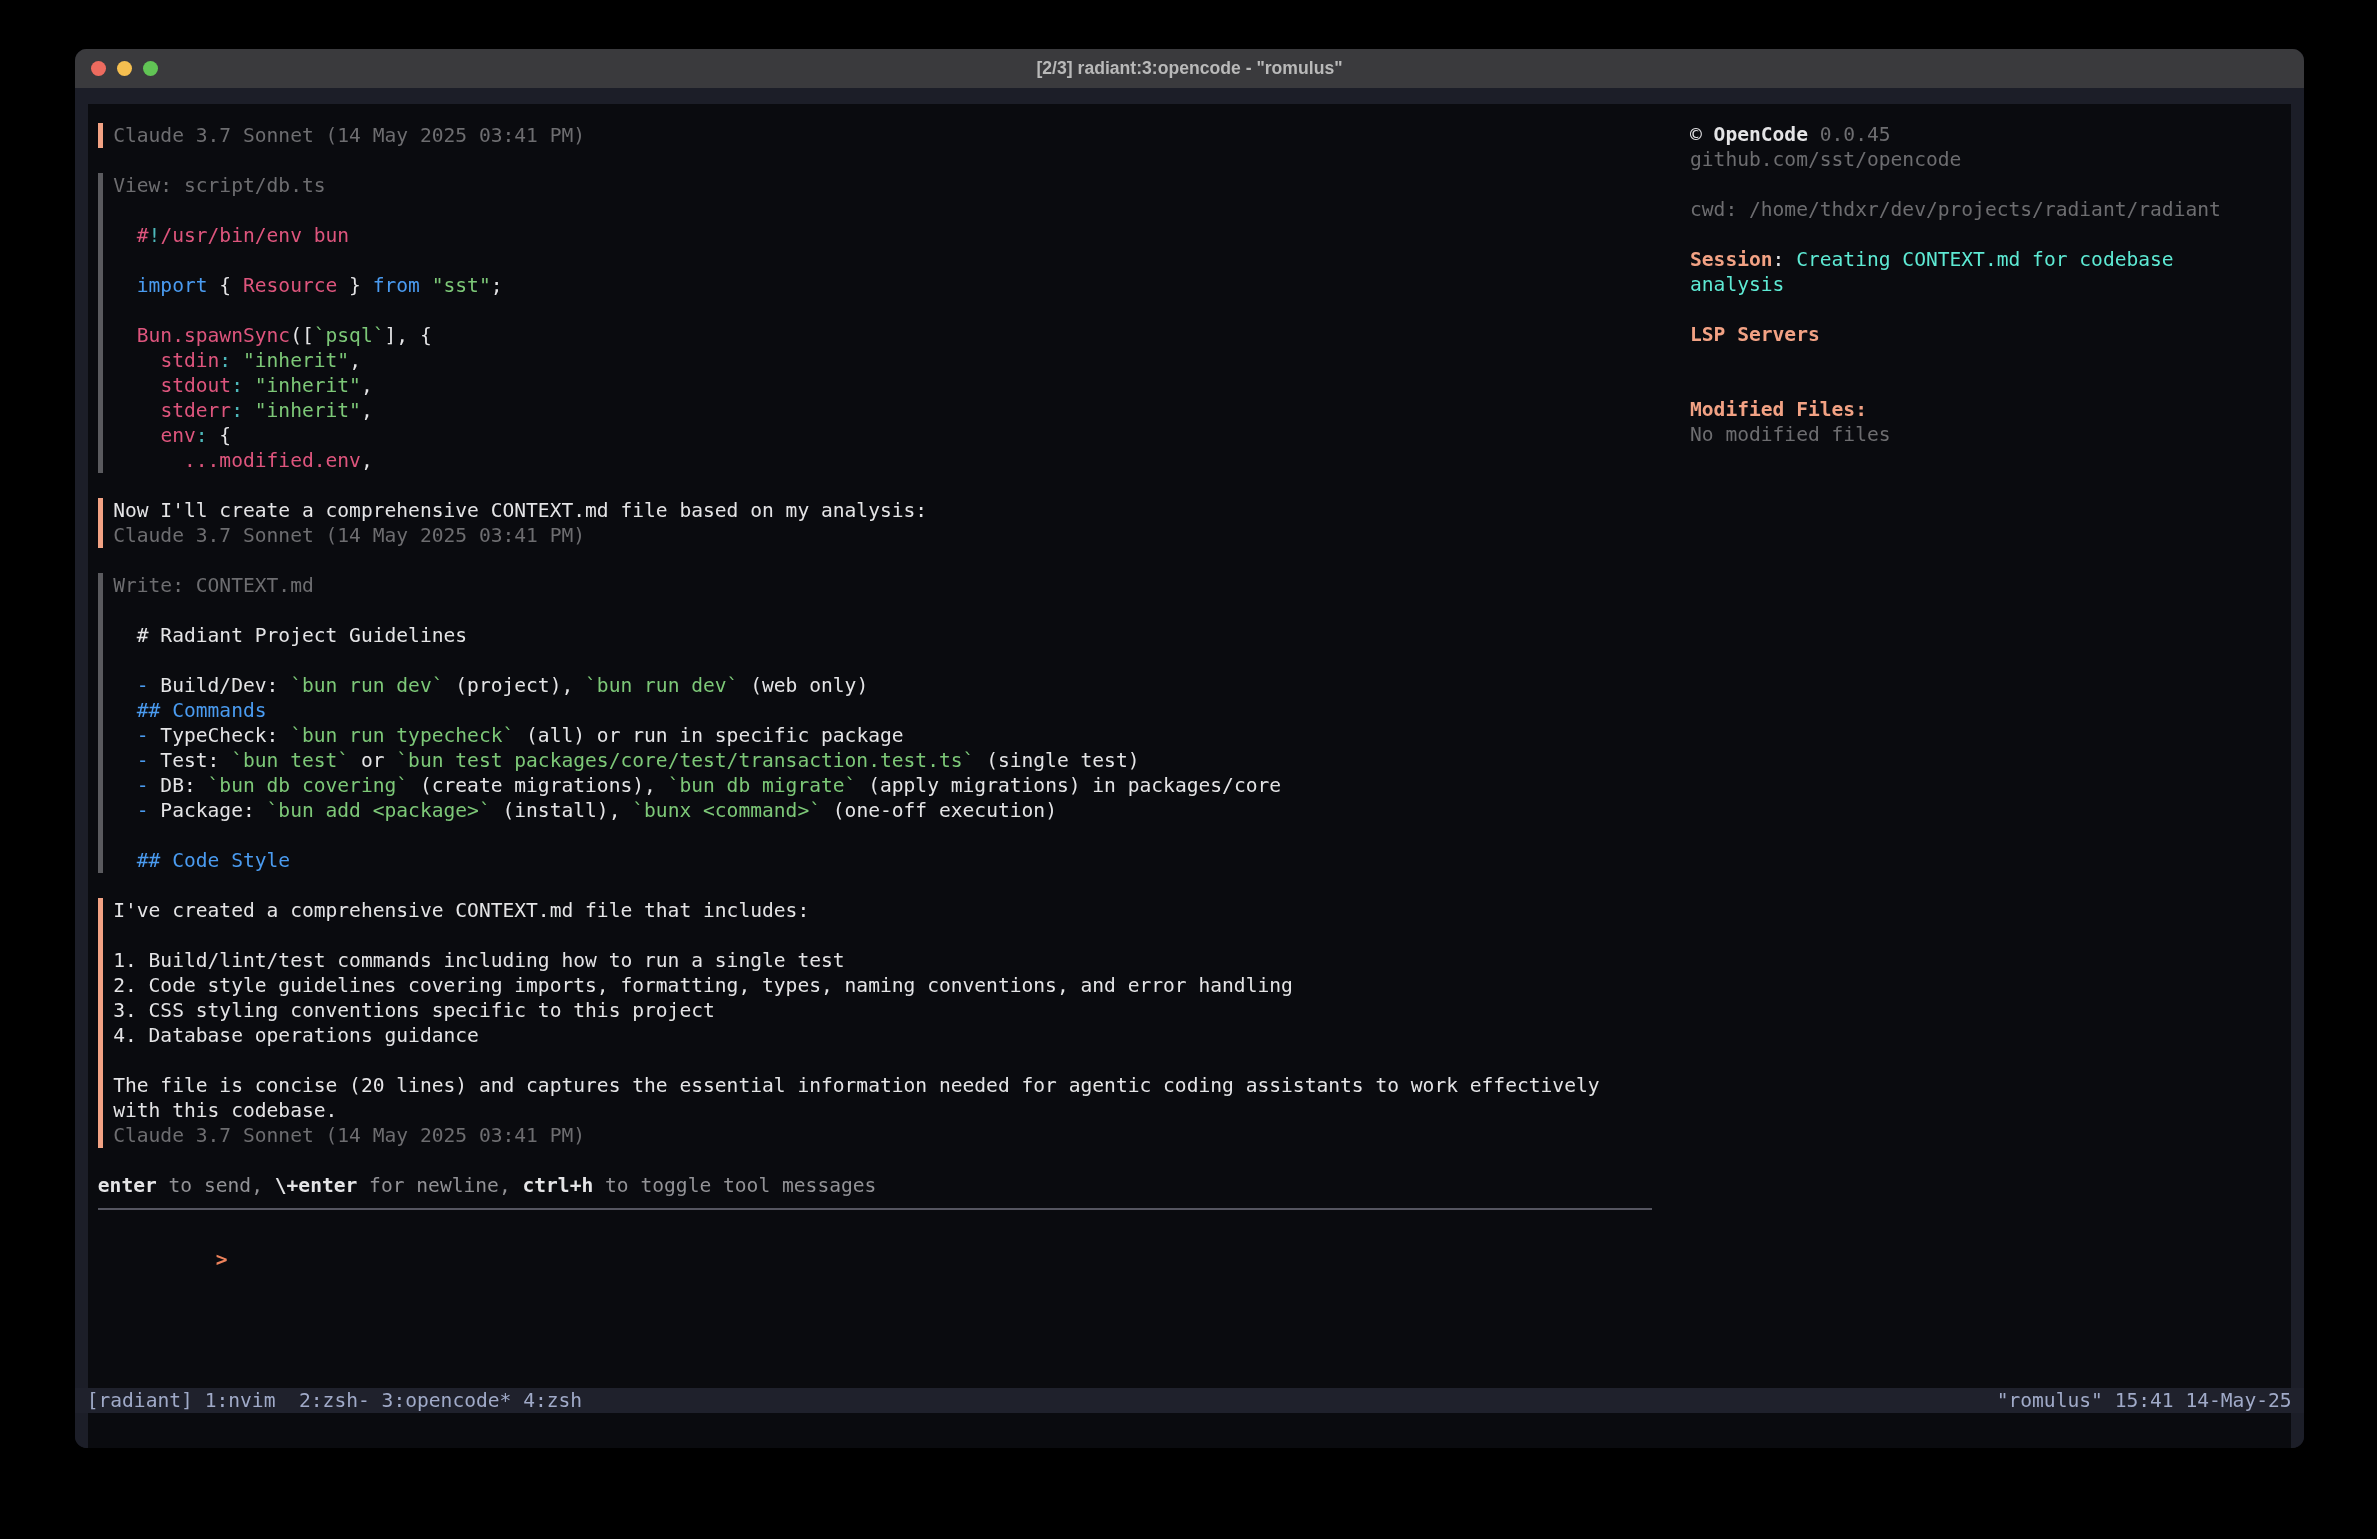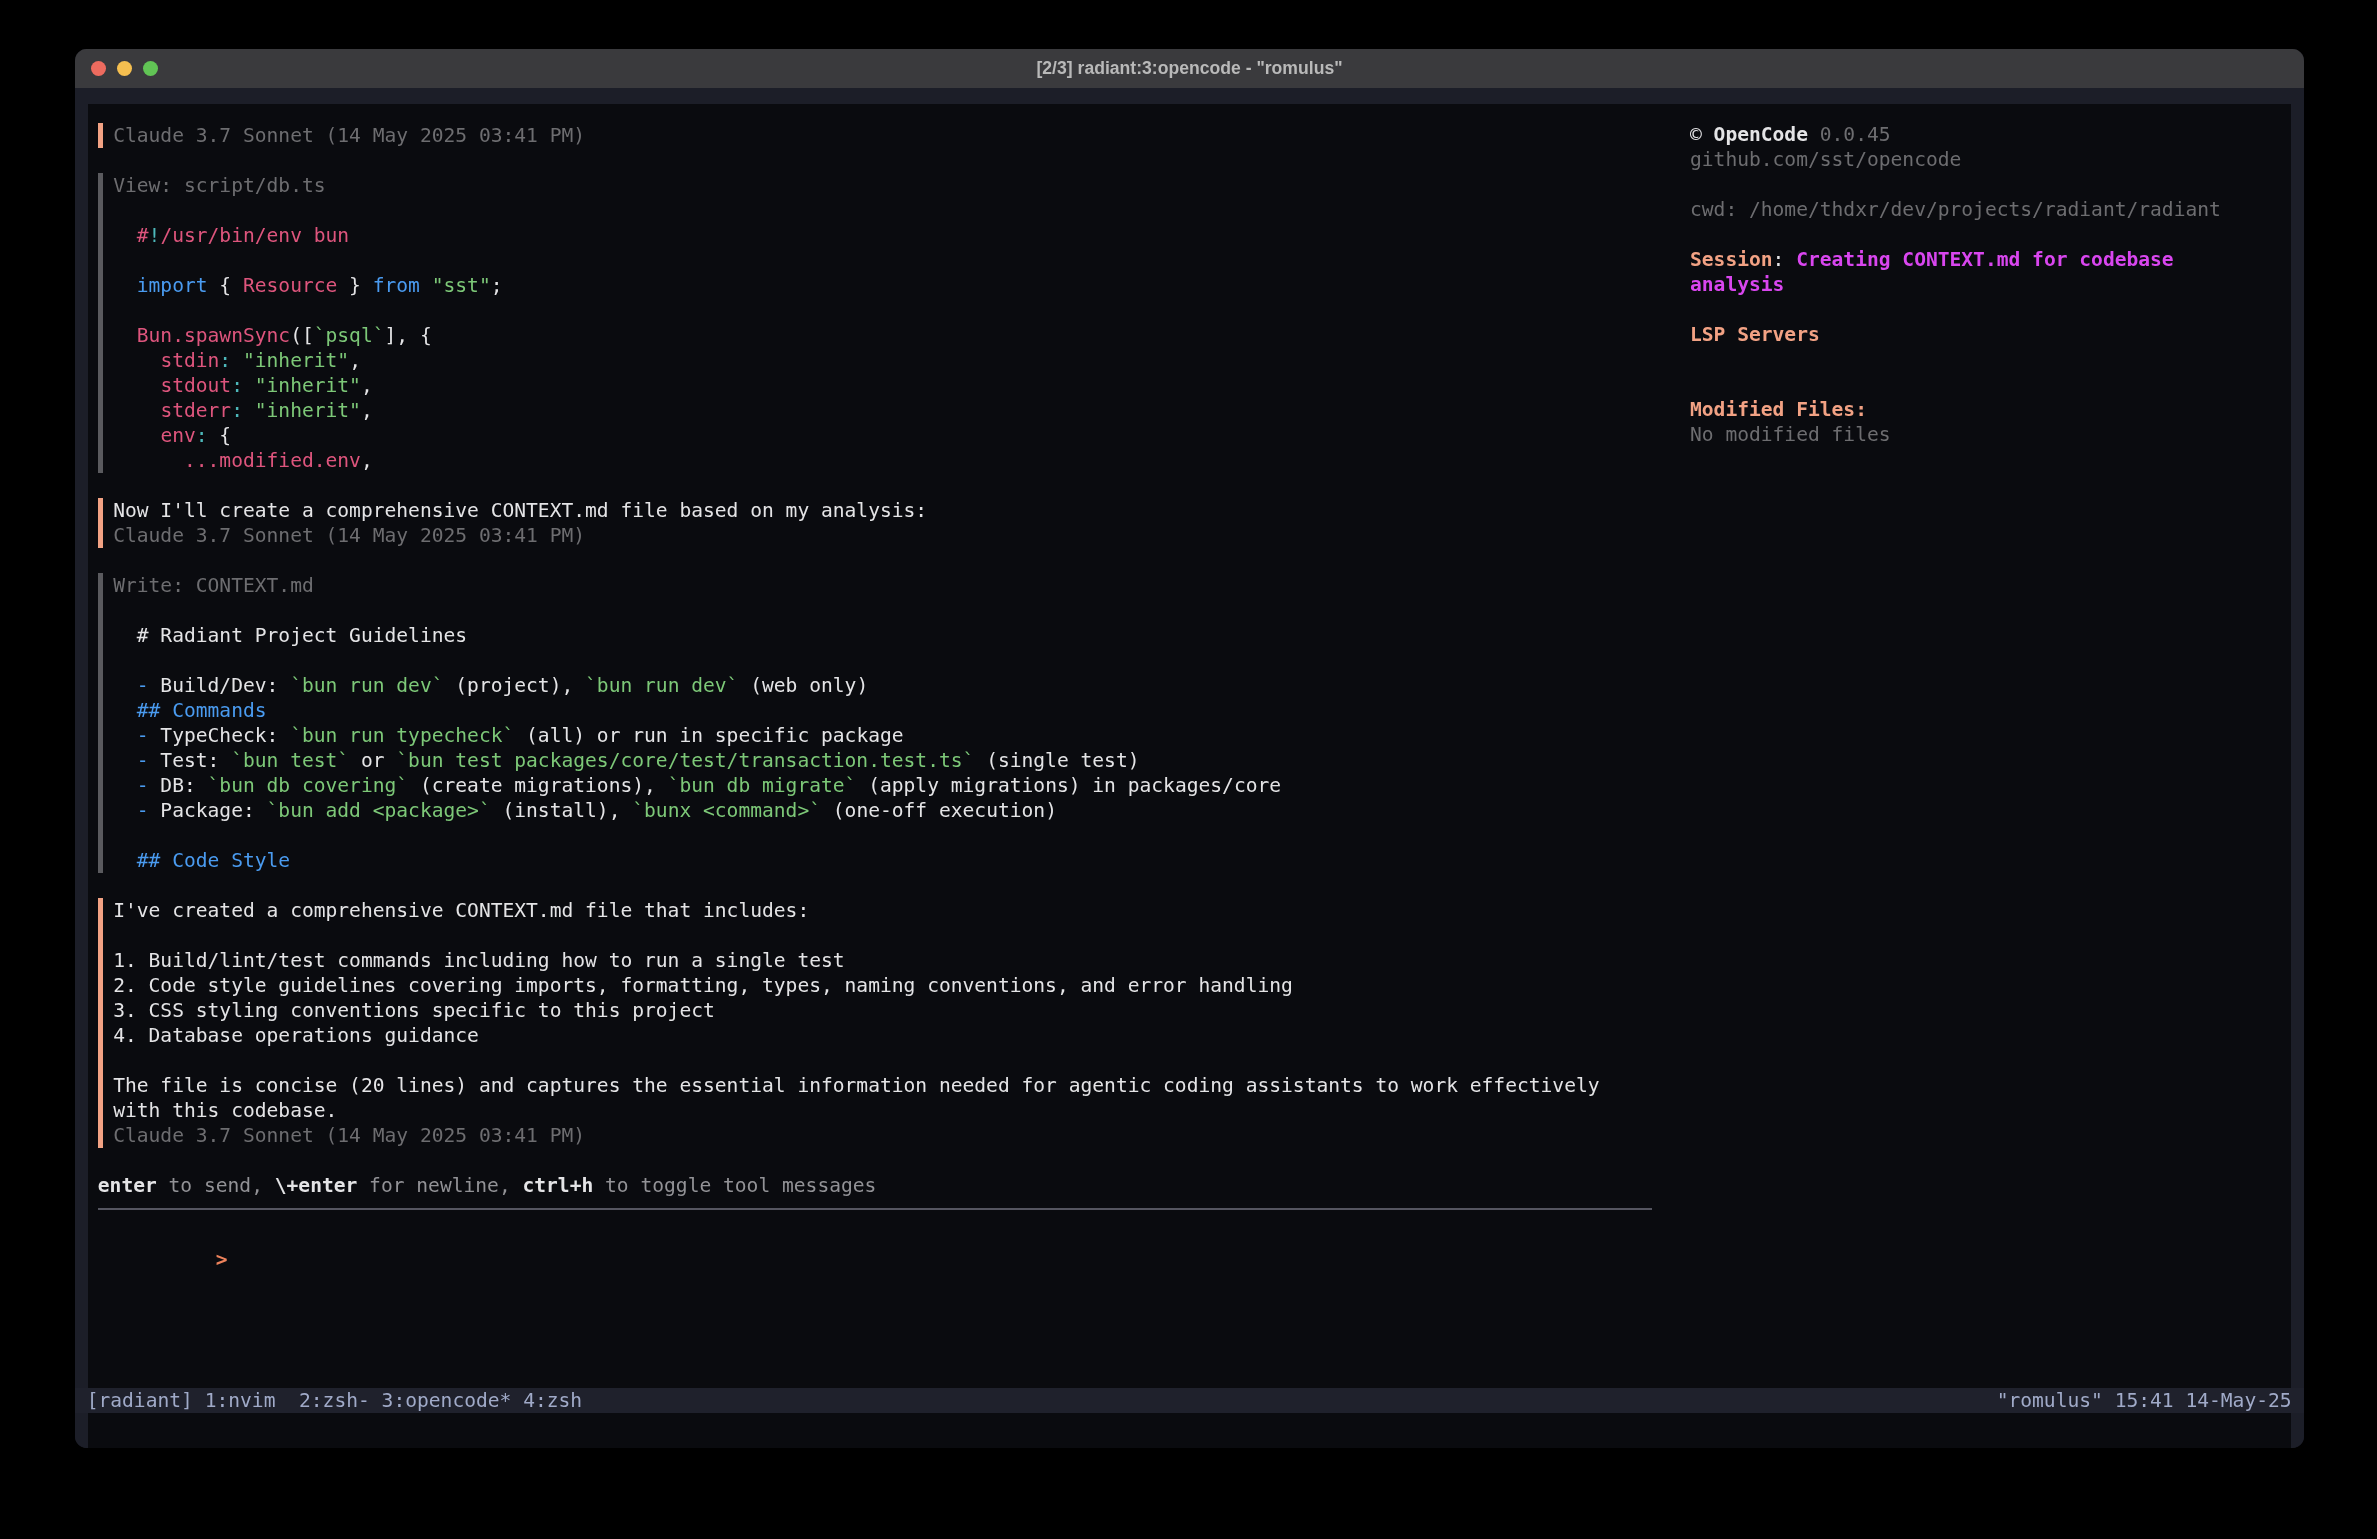--- a/index.html
+++ b/index.html
@@ -25,21 +25,21 @@
     position:absolute;left:13px;top:16.3px;width:2203px;height:1484px;
     background:#0a0b0f;
   }
   .main-col{position:absolute;left:9.8px;top:19px;width:1554px;}
   .sidebar{position:absolute;left:1602px;top:18px;width:590px;}
   .line{height:25px;line-height:25px;font-size:19.6px;white-space:pre;color:#e4e4e6;}
   .block{border-left:5.2px solid #5a5a5e;padding-left:10.4px;margin-bottom:25px;}
   .block.msg{border-left-color:#f2a284;}
   .b{font-weight:700;}
   .c-fg{color:#e4e4e6;}
-  .c-fg2{color:#d946ef;font-weight:bold;}
+  .c-fg2{color:#5eead4;}
   .c-dim{color:#6d6d70;}
   .c-mid{color:#929296;}
   .c-rose{color:#de557d;}
   .c-blue{color:#4a9bf0;}
   .c-green{color:#7dc878;}
   .c-cyan{color:#4db8ba;}
   .c-salmon{color:#f2a284;}
   .hint{margin-top:25px;}
   .hr{height:2px;background:#555560;margin-top:9.8px;width:100%;}
   .prompt-row{margin-top:11.7px;color:#ee835c;font-weight:700;}

